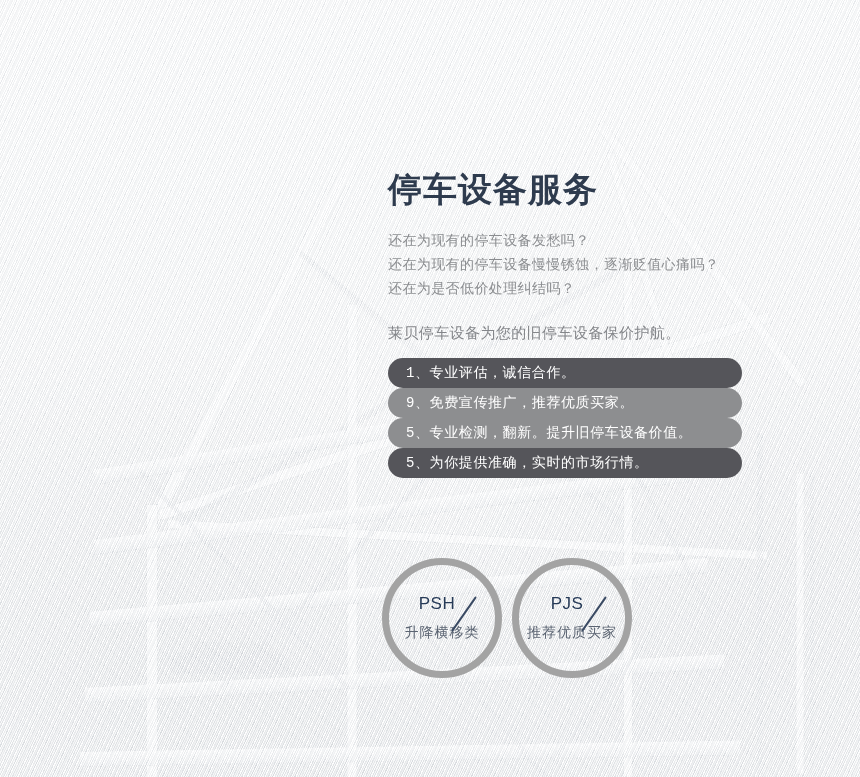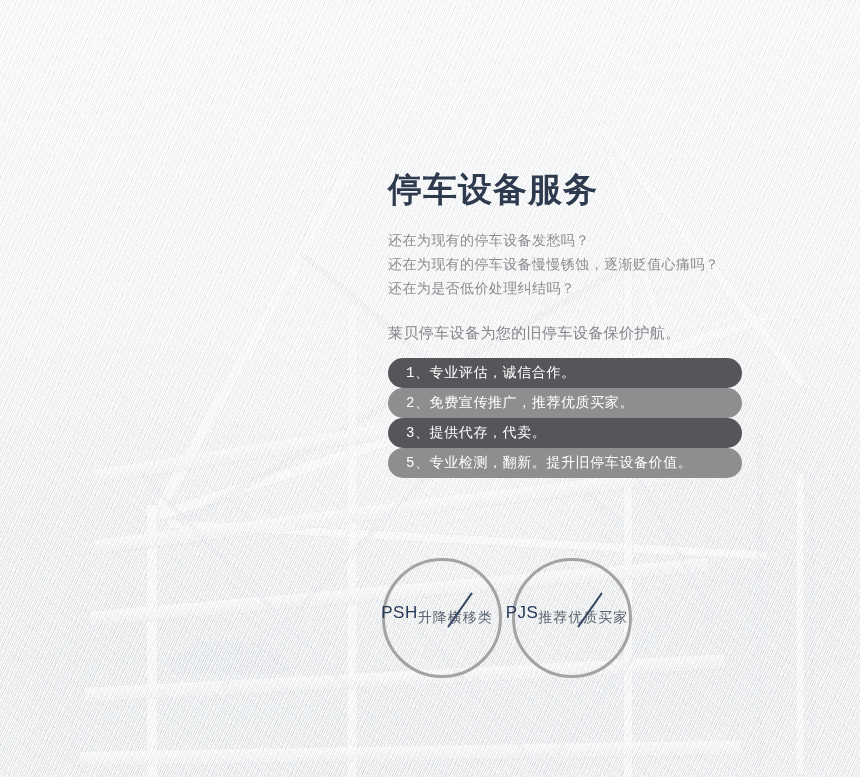--- a/index.html
+++ b/index.html
@@ -167,23 +167,23 @@
     left: 382px;
     top: 558px;
     display: flex;
     gap: 10px;
   }
   .badge {
     position: relative;
     width: 120px;
     height: 120px;
     border-radius: 50%;
-    border: 3px solid #a3a3a3;
-    display: flex;
-    flex-direction: row;
+    border: 7px solid #a3a3a3;
+    display: flex;
+    flex-direction: column;
     align-items: center;
     justify-content: center;
     box-sizing: border-box;
   }
   .badge-code {
     font-size: 17px;
     letter-spacing: 0.5px;
     color: #263a57;
     margin-left: -10px;
     margin-bottom: 10px;
@@ -256,27 +256,27 @@
       <div class="question-line">还在为是否低价处理纠结吗？</div>
     </div>
 
     <div class="tagline">莱贝停车设备为您的旧停车设备保价护航。</div>
 
     <div class="pill-list">
       <div class="pill dark">
           <span>1、专业评估，诚信合作。</span>
         </div>
       <div class="pill light">
-          <span>2、免费宣传推广，推荐优质买家。</span>
-        </div>
-      <div class="pill dark">
-          <span>3、提供代存，代卖。</span>
+          <span>9、免费宣传推广，推荐优质买家。</span>
         </div>
       <div class="pill light">
           <span>5、专业检测，翻新。提升旧停车设备价值。</span>
+        </div>
+      <div class="pill dark">
+          <span>5、为你提供准确，实时的市场行情。</span>
         </div>
     </div>
   </div>
 
   <div class="badges">
 
     <div class="badge">
       <span class="badge-slash"></span>
       <span class="badge-code">PSH</span>
       <span class="badge-label">升降横移类</span>

